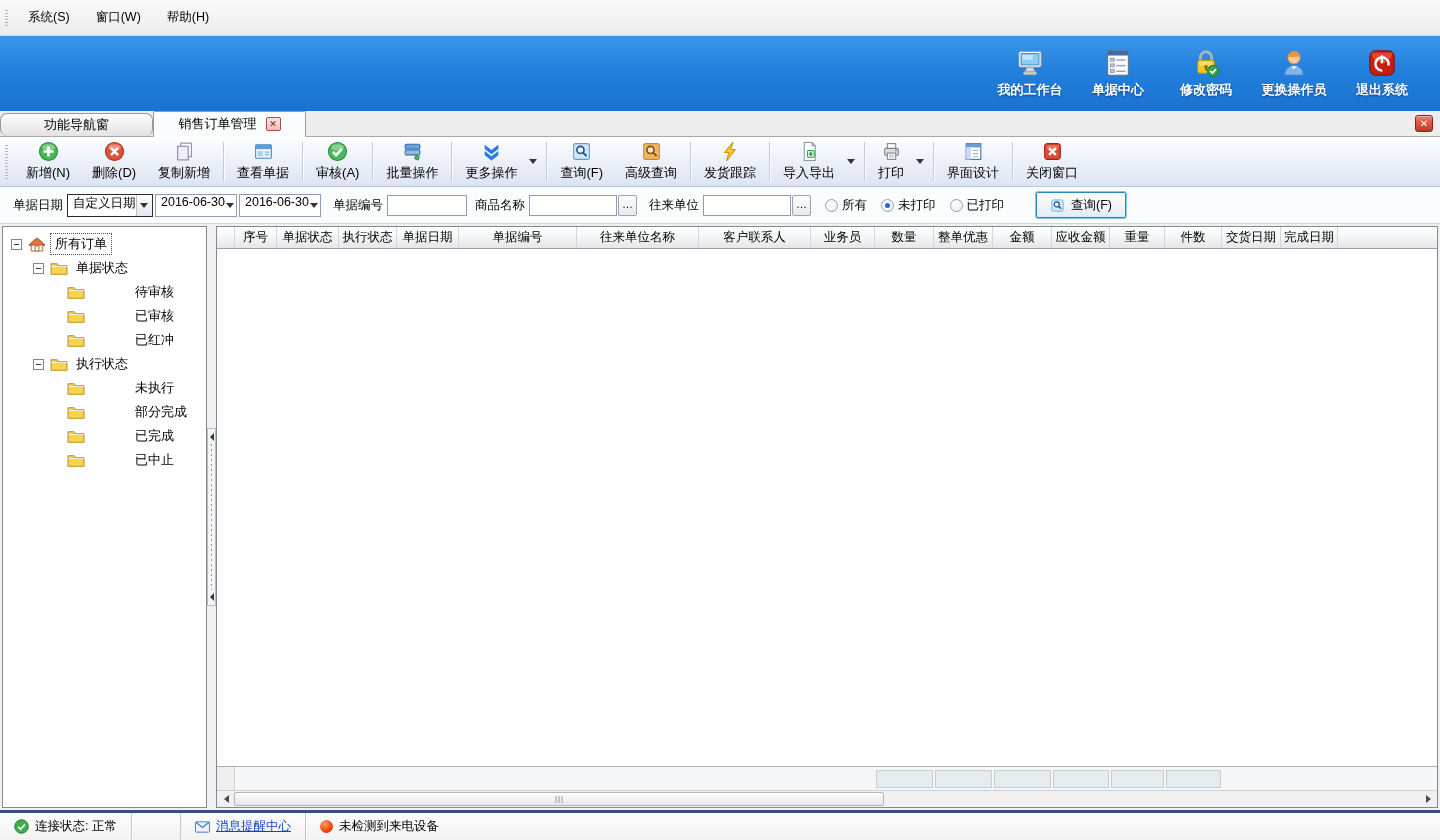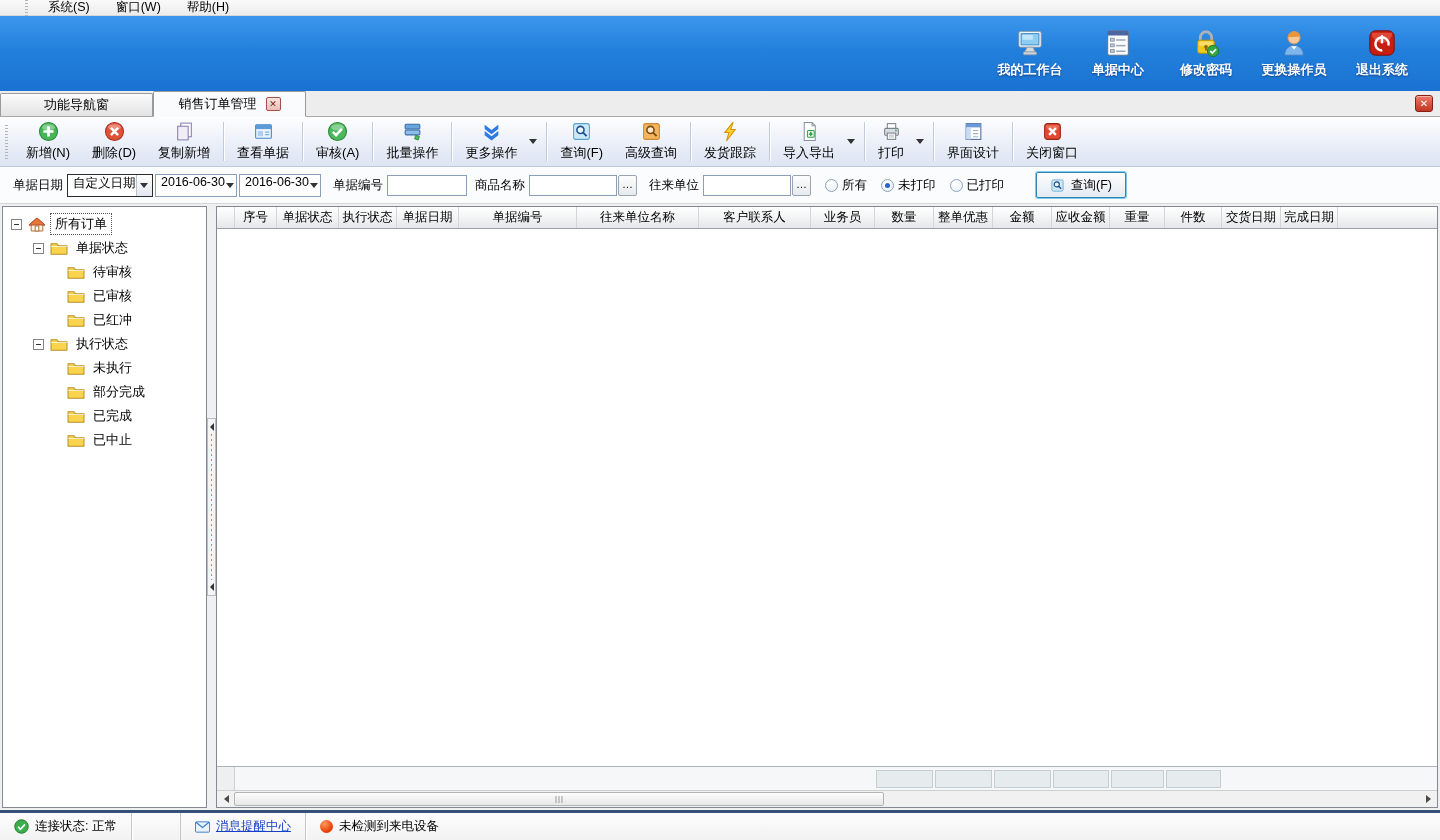--- a/index.html
+++ b/index.html
@@ -3,22 +3,22 @@
 <meta charset="utf-8">
 <style>
   * { box-sizing: border-box; margin: 0; padding: 0; }
   html,body { width:1440px; height:840px; overflow:hidden; }
   body {
     font-family:"Liberation Sans","DejaVu Sans",sans-serif;
     font-size:12px; color:#000; background:#eef0f2;
     display:flex; flex-direction:column;
   }
   
-  .menubar { height:16px; background:linear-gradient(#fafafa,#ececec); border-bottom:1px solid #d8d8d8;
-    display:flex; align-items:center; flex:0 0 auto;padding-left:20px; }
+  .menubar { height:36px; background:linear-gradient(#fafafa,#ececec); border-bottom:1px solid #d8d8d8;
+    display:flex; align-items:center; flex:0 0 auto; }
   .grip { width:3px; height:16px; margin:0 7px 0 5px;
     background-image:repeating-linear-gradient(#b5b5b5 0 1px, transparent 1px 3px); }
   .menu-item { padding:3px 13px; font-size:12.5px; }
   
   .appheader { height:75px; background:linear-gradient(180deg,#3c96ec 0%,#2280dc 45%,#1a72d2 100%);
     display:flex; align-items:center; flex:0 0 auto; }
   .brandwrap { display:flex; align-items:center; margin-left:40px; }
   .brand-logo { width:44px; height:44px; margin-right:10px; }
   .brand-name { font-size:31px; font-weight:bold; color:#fff; letter-spacing:3px;
     text-shadow:1px 2px 2px rgba(0,0,60,.3); }
@@ -28,21 +28,21 @@
   .header-actions { margin-left:auto; margin-right:14px; display:flex; }
   .h-action { width:88px; display:flex; flex-direction:column; align-items:center; gap:3px;
     color:#fff; font-weight:bold; font-size:13px; text-shadow:0 1px 2px rgba(0,0,40,.45); cursor:pointer; }
   .h-action svg { width:30px; height:30px; }
   
   .tabstrip { height:26px; background:#ededed; display:flex; align-items:flex-end; position:relative;
     border-bottom:1px solid #a8a8a8; flex:0 0 auto; }
   .tab { height:23px; display:flex; align-items:center; justify-content:center; gap:9px;
     border:1px solid #9a9a9a; border-bottom:none; border-radius:2px 2px 0 0;
     background:linear-gradient(#fbfbfb,#e3e3e3); font-size:13px; }
-  .tab.t1 { width:153px; }
+  .tab.t1 { width:153px;border-radius:7px; }
   .tab.t2 { width:153px; height:26px; background:#fafbfd; margin-bottom:-1px; border-bottom:1px solid #fafbfd; }
   .tab-close { width:15px; height:14px; border:1px solid #a85048; border-radius:2px;
     background:linear-gradient(#f7e4de,#e9c0b8); color:#7a1a10; font-size:9px; font-weight:bold;
     display:flex; align-items:center; justify-content:center; }
   .strip-close { position:absolute; right:7px; top:4px; width:18px; height:17px; border-radius:3px;
     border:1px solid #8a2014; background:linear-gradient(#ef7a66,#c23524);
     color:#fff; font-size:10px; font-weight:bold; display:flex; align-items:center; justify-content:center;
     box-shadow:inset 0 1px 0 rgba(255,255,255,.45); }
   
   .toolbar { height:50px; background:linear-gradient(#fefeff,#eaeff8 55%,#dde4f2);
@@ -79,21 +79,21 @@
   .main { flex:1; display:flex; position:relative; background:#eef0f2; min-height:0; }
   .tree-panel { width:205px; margin:2px 0 2px 2px; background:#fff; border:1px solid #838891;
     padding:5px 2px; overflow:hidden; }
   .trow { height:24px; display:flex; align-items:center; font-size:13px; cursor:pointer; white-space:nowrap; }
   .expander { width:11px; height:11px; border:1px solid #848484; background:#fff; position:relative;
     flex:0 0 auto; }
   .expander::after { content:''; position:absolute; left:2px; right:2px; top:4px; height:1px; background:#333; }
   .tico { width:18px; height:15px; margin:0 4px 0 6px; flex:0 0 auto; }
   .tlabel { padding:1px 4px; }
   .tlabel.sel { border:1px dotted #555; }
-  .lv0 { padding-left:6px; } .lv1 { padding-left:28px; } .lv2 { padding-left:56px; }
+  .lv0 { padding-left:6px; } .lv1 { padding-left:28px; } .lv2 { padding-left:56px;gap:42px; }
   .splitter { width:9px; position:relative; }
   .split-handle { position:absolute; left:0; top:50%; transform:translateY(-50%);
     width:9px; height:178px; background:#f4f5f6; border:1px solid #b9bdc3;
     display:flex; flex-direction:column; align-items:center; padding:4px 0; }
   .sarrow { width:0; height:0; border-top:4px solid transparent; border-bottom:4px solid transparent;
     border-right:4px solid #333; }
   .sdots { flex:1; width:1px; margin:3px 0;
     background-image:repeating-linear-gradient(#5aa8d8 0 2px, transparent 2px 5px); }
   .table-panel { flex:1; margin:2px 2px 2px 0; background:#fff; border:1px solid #838891;
     display:flex; flex-direction:column; min-width:0; }

